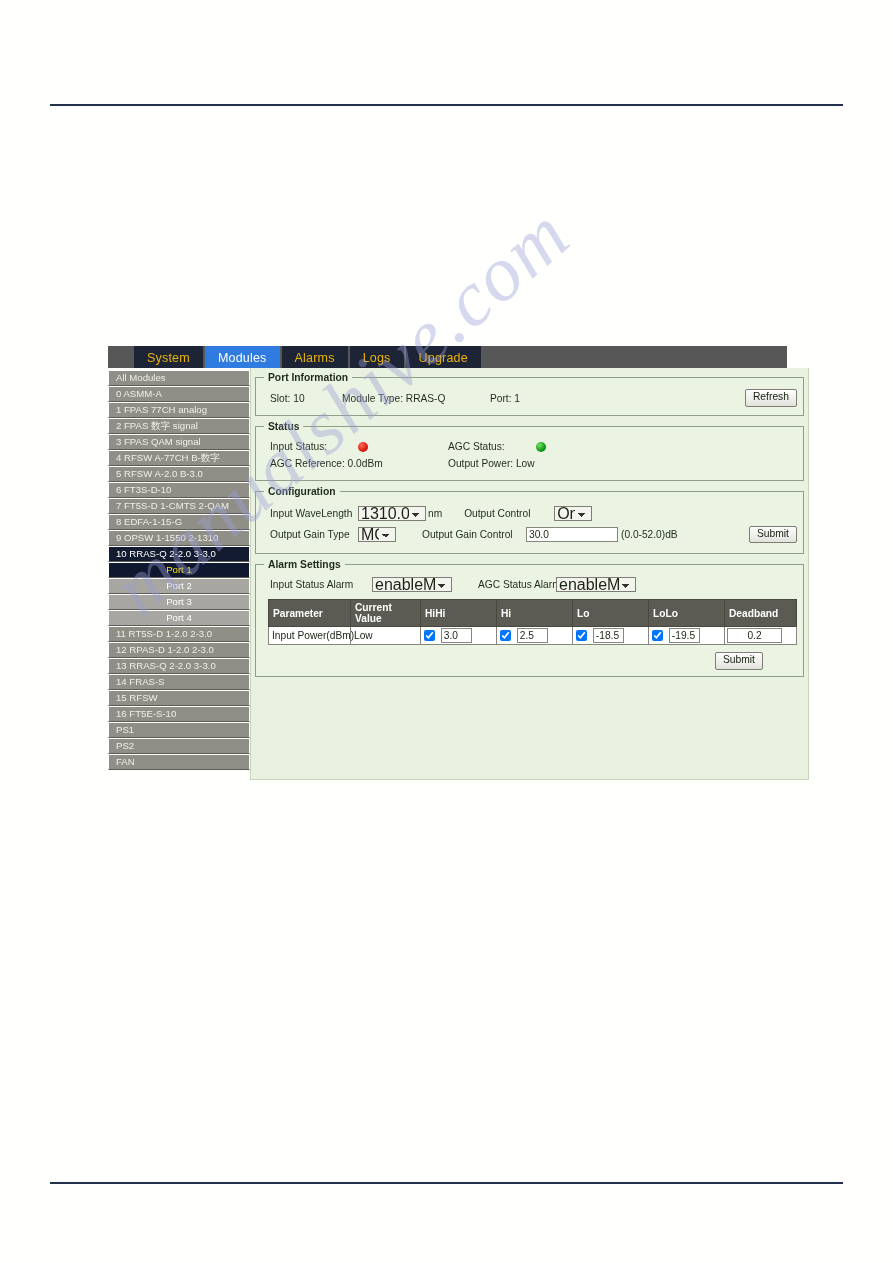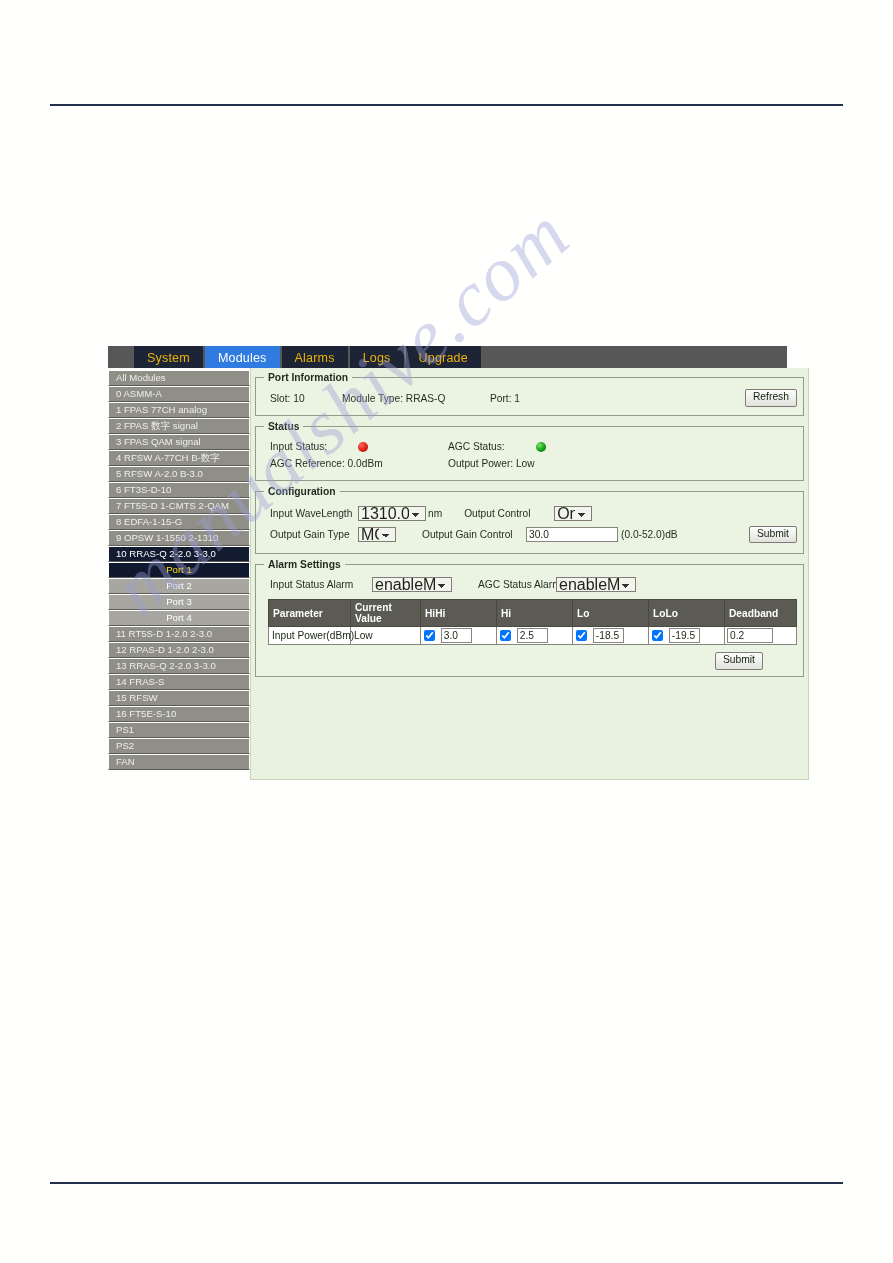--- a/index.html
+++ b/index.html
@@ -212,21 +212,21 @@
     font-size: 10.2px;
     font-family: "Liberation Sans", sans-serif;
     border: 1px solid #86867e;
     background: #ffffff;
     color: #1b2413;
     height: 15px;
     padding: 0 2px;
   }
   input.txt.gain { width: 92px; }
   input.txt.alm  { width: 31px; }
-  input.txt.dead { width: 46px; }
+  input.txt.dead { width: 55px; text-align: center; }
 
   .unit { font-size: 10.2px; color: #1f2b1f; margin-left: 2px; }
   .range { font-size: 10.2px; color: #1f2b1f; margin-left: 3px; }
 
   
   .alm-top { display: flex; align-items: center; height: 21px; padding-left: 8px; }
   .alm-top .l1 { width: 102px; }
   .alm-top .l2 { width: 104px; padding-left: 26px; }
 
   table.alarms {

